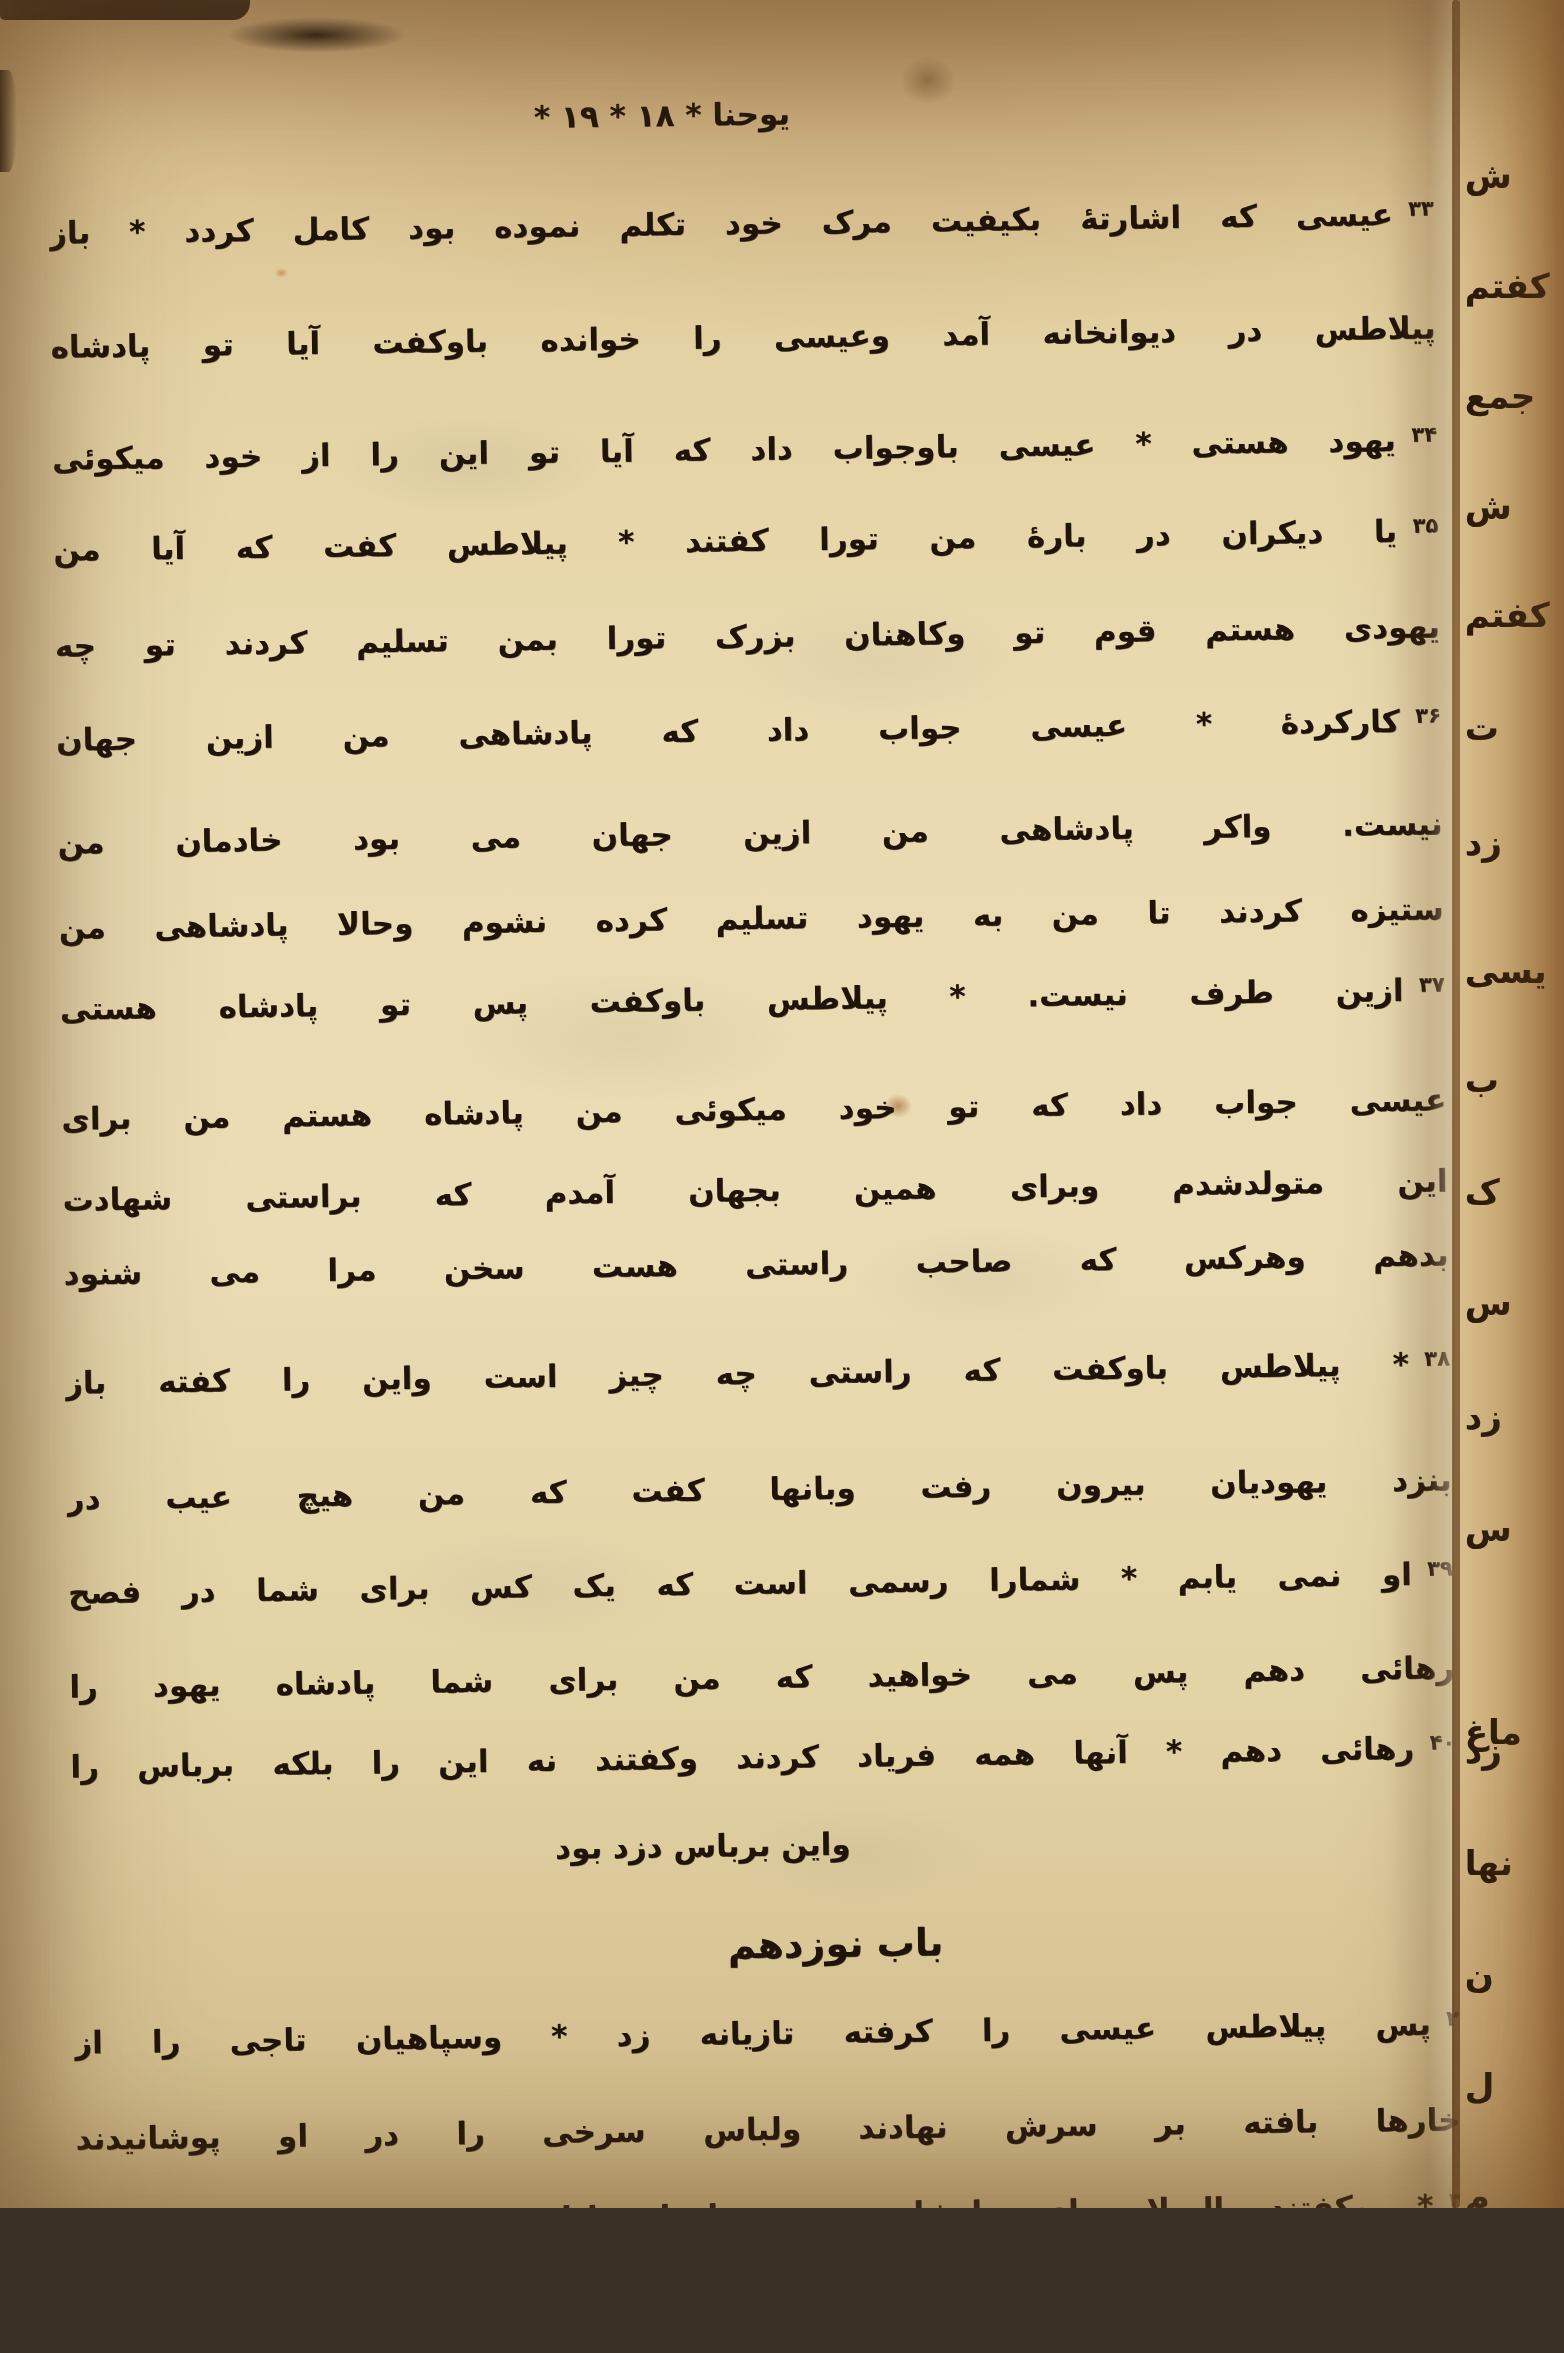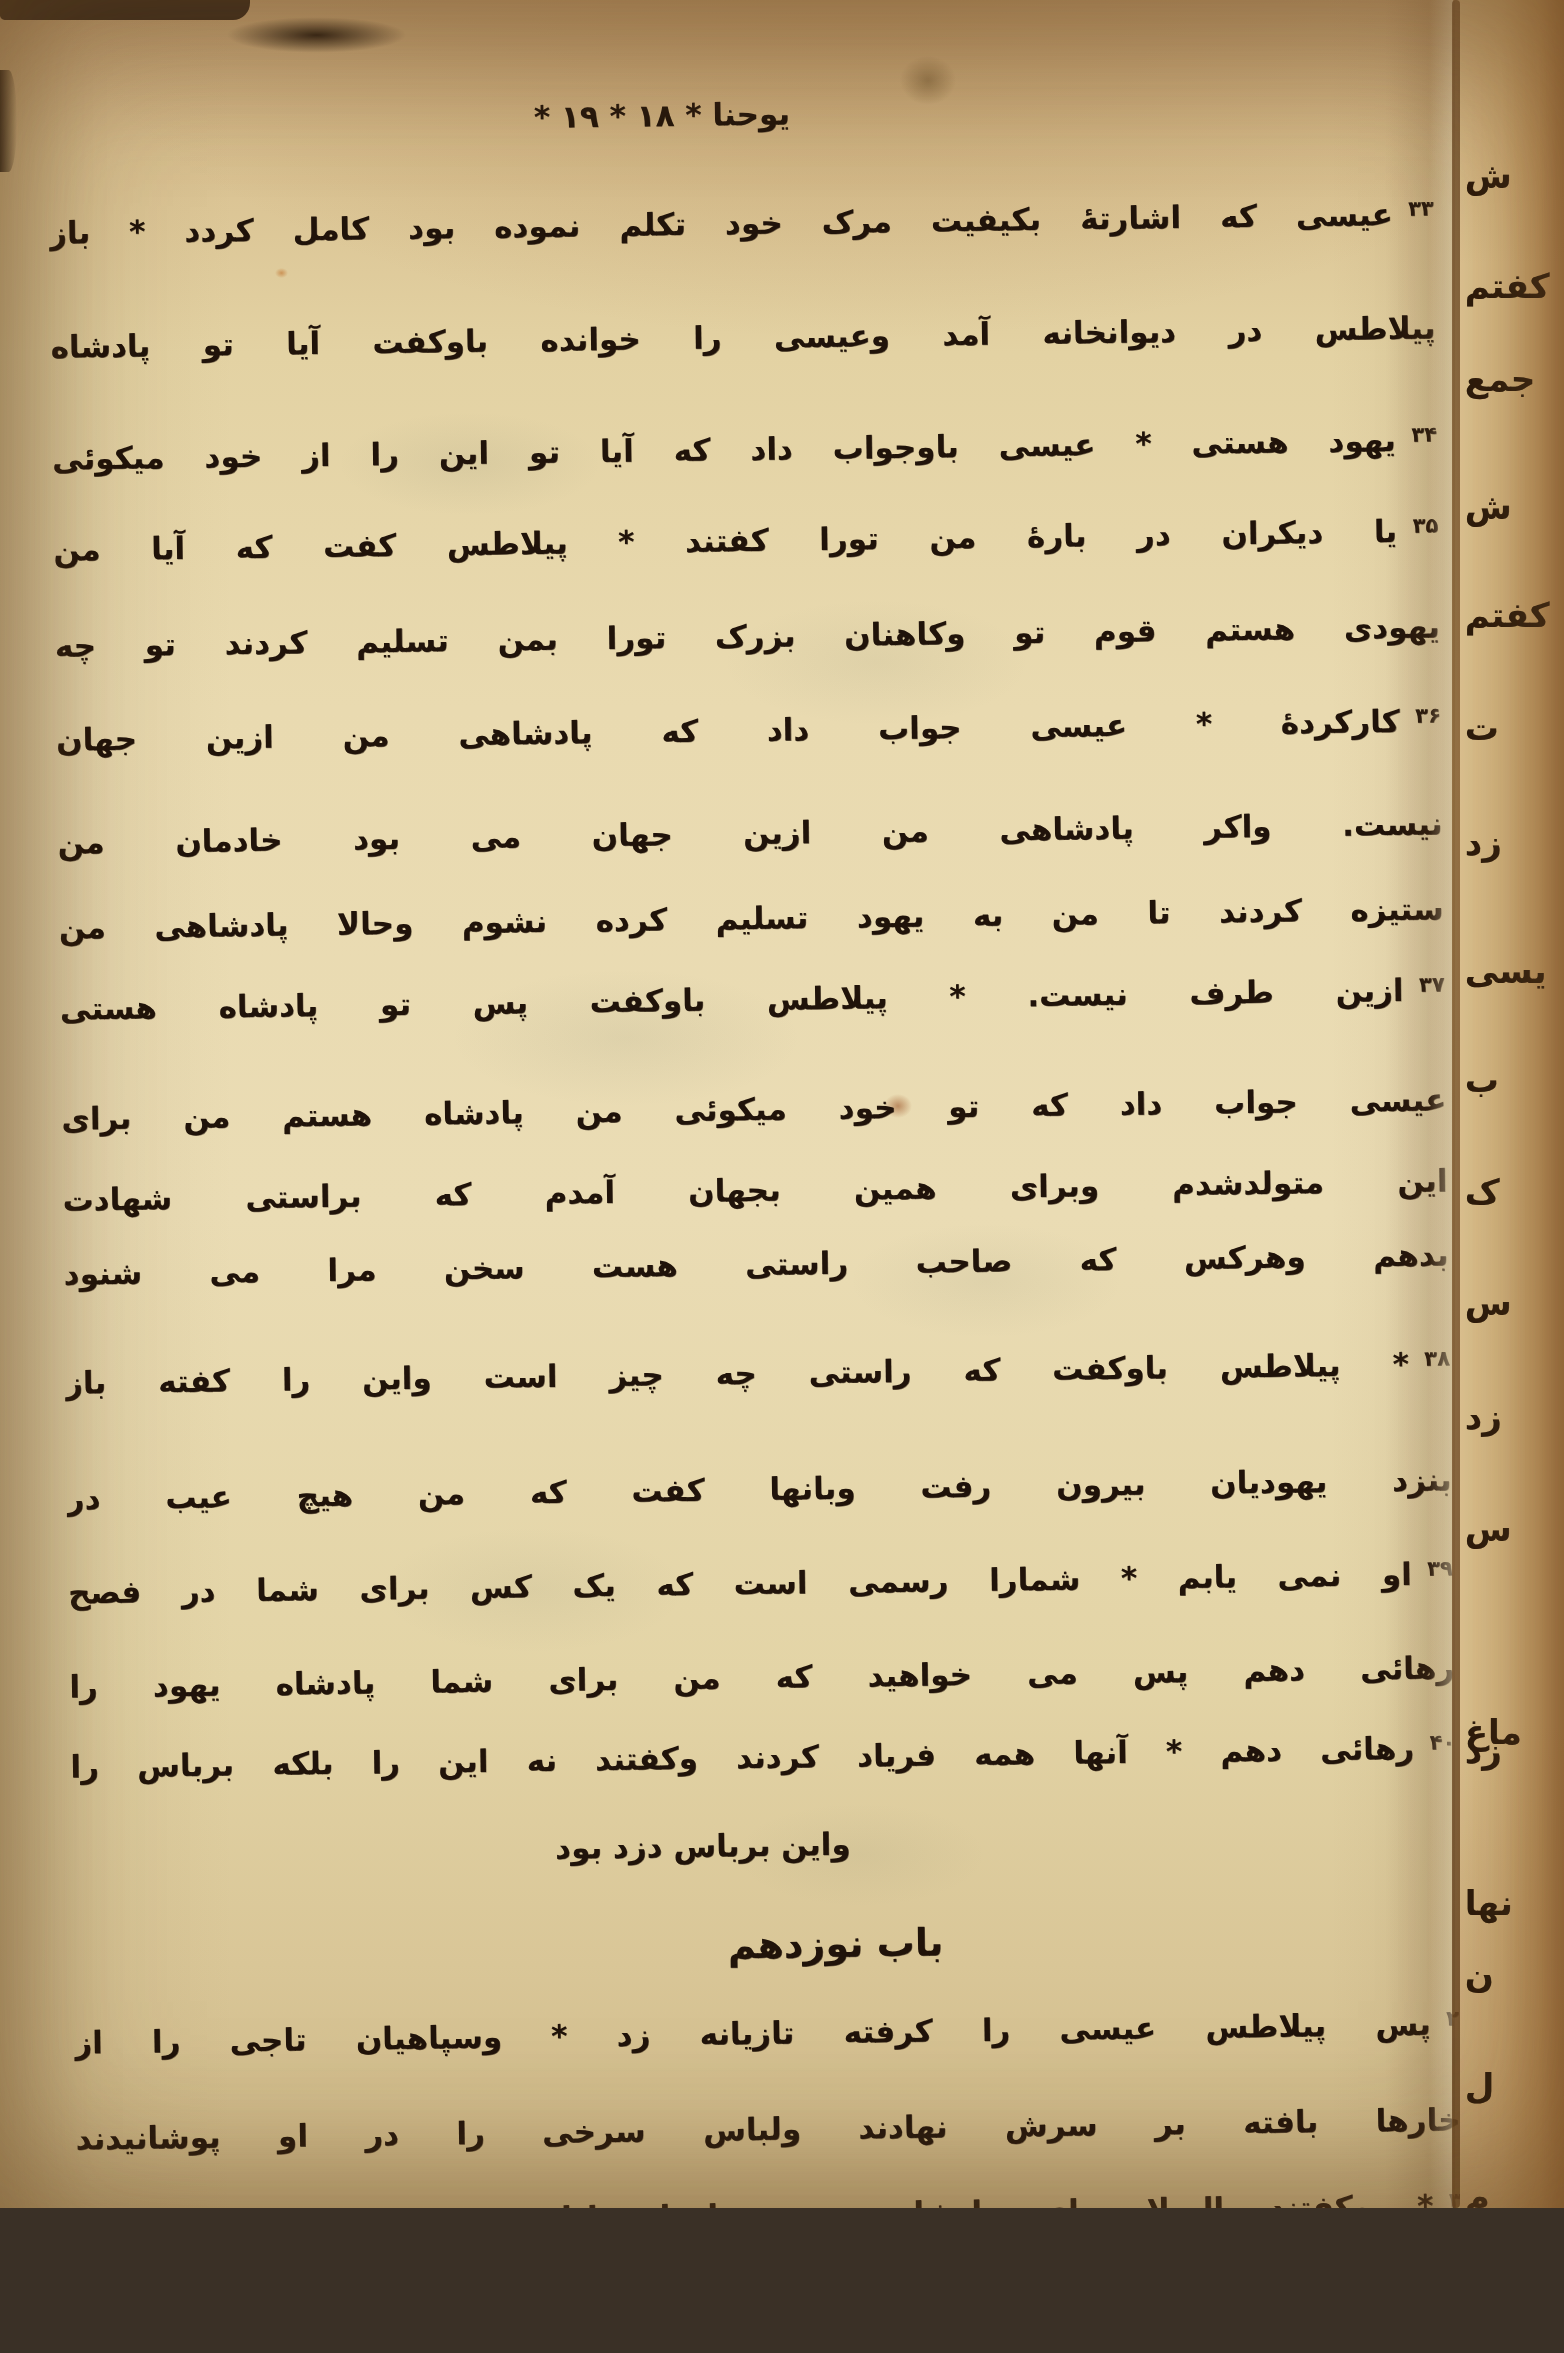--- a/index.html
+++ b/index.html
@@ -96,34 +96,34 @@
     <div class="page-number">279</div>
   </div>
 
   <div class="gutter-shadow"></div>
   <div class="gutter-light"></div>
   <div class="page-edge"></div>
 
   <div class="adjacent">
     <span class="frag" style="top:156px">ش</span>
     <span class="frag" style="top:266px">کفتم</span>
-    <span class="frag" style="top:359px">جمع</span>
+    <span class="frag" style="top:376px">جمع</span>
     <span class="frag" style="top:487px">ش</span>
     <span class="frag" style="top:595px">کفتم</span>
     <span class="frag" style="top:708px">ت</span>
     <span class="frag" style="top:823px">زد</span>
     <span class="frag" style="top:951px">یسی</span>
     <span class="frag" style="top:1060px">ب</span>
     <span class="frag" style="top:1172px">ک</span>
     <span class="frag" style="top:1283px">س</span>
     <span class="frag" style="top:1397px">زد</span>
     <span class="frag" style="top:1509px">س</span>
     <span class="frag" style="top:1712px">ماغ</span>
     <span class="frag" style="top:1731px">زد</span>
-    <span class="frag" style="top:1883px">نها</span>
+    <span class="frag" style="top:1843px">نها</span>
     <span class="frag" style="top:1955px">ن</span>
     <span class="frag" style="top:2066px">ل</span>
     <span class="frag" style="top:2177px">م</span>
   </div>
 
   <div class="edge-top1"></div>
   <div class="edge-top2"></div>
   <div class="edge-left"></div>
 
   <div class="overlay vignette"></div>

